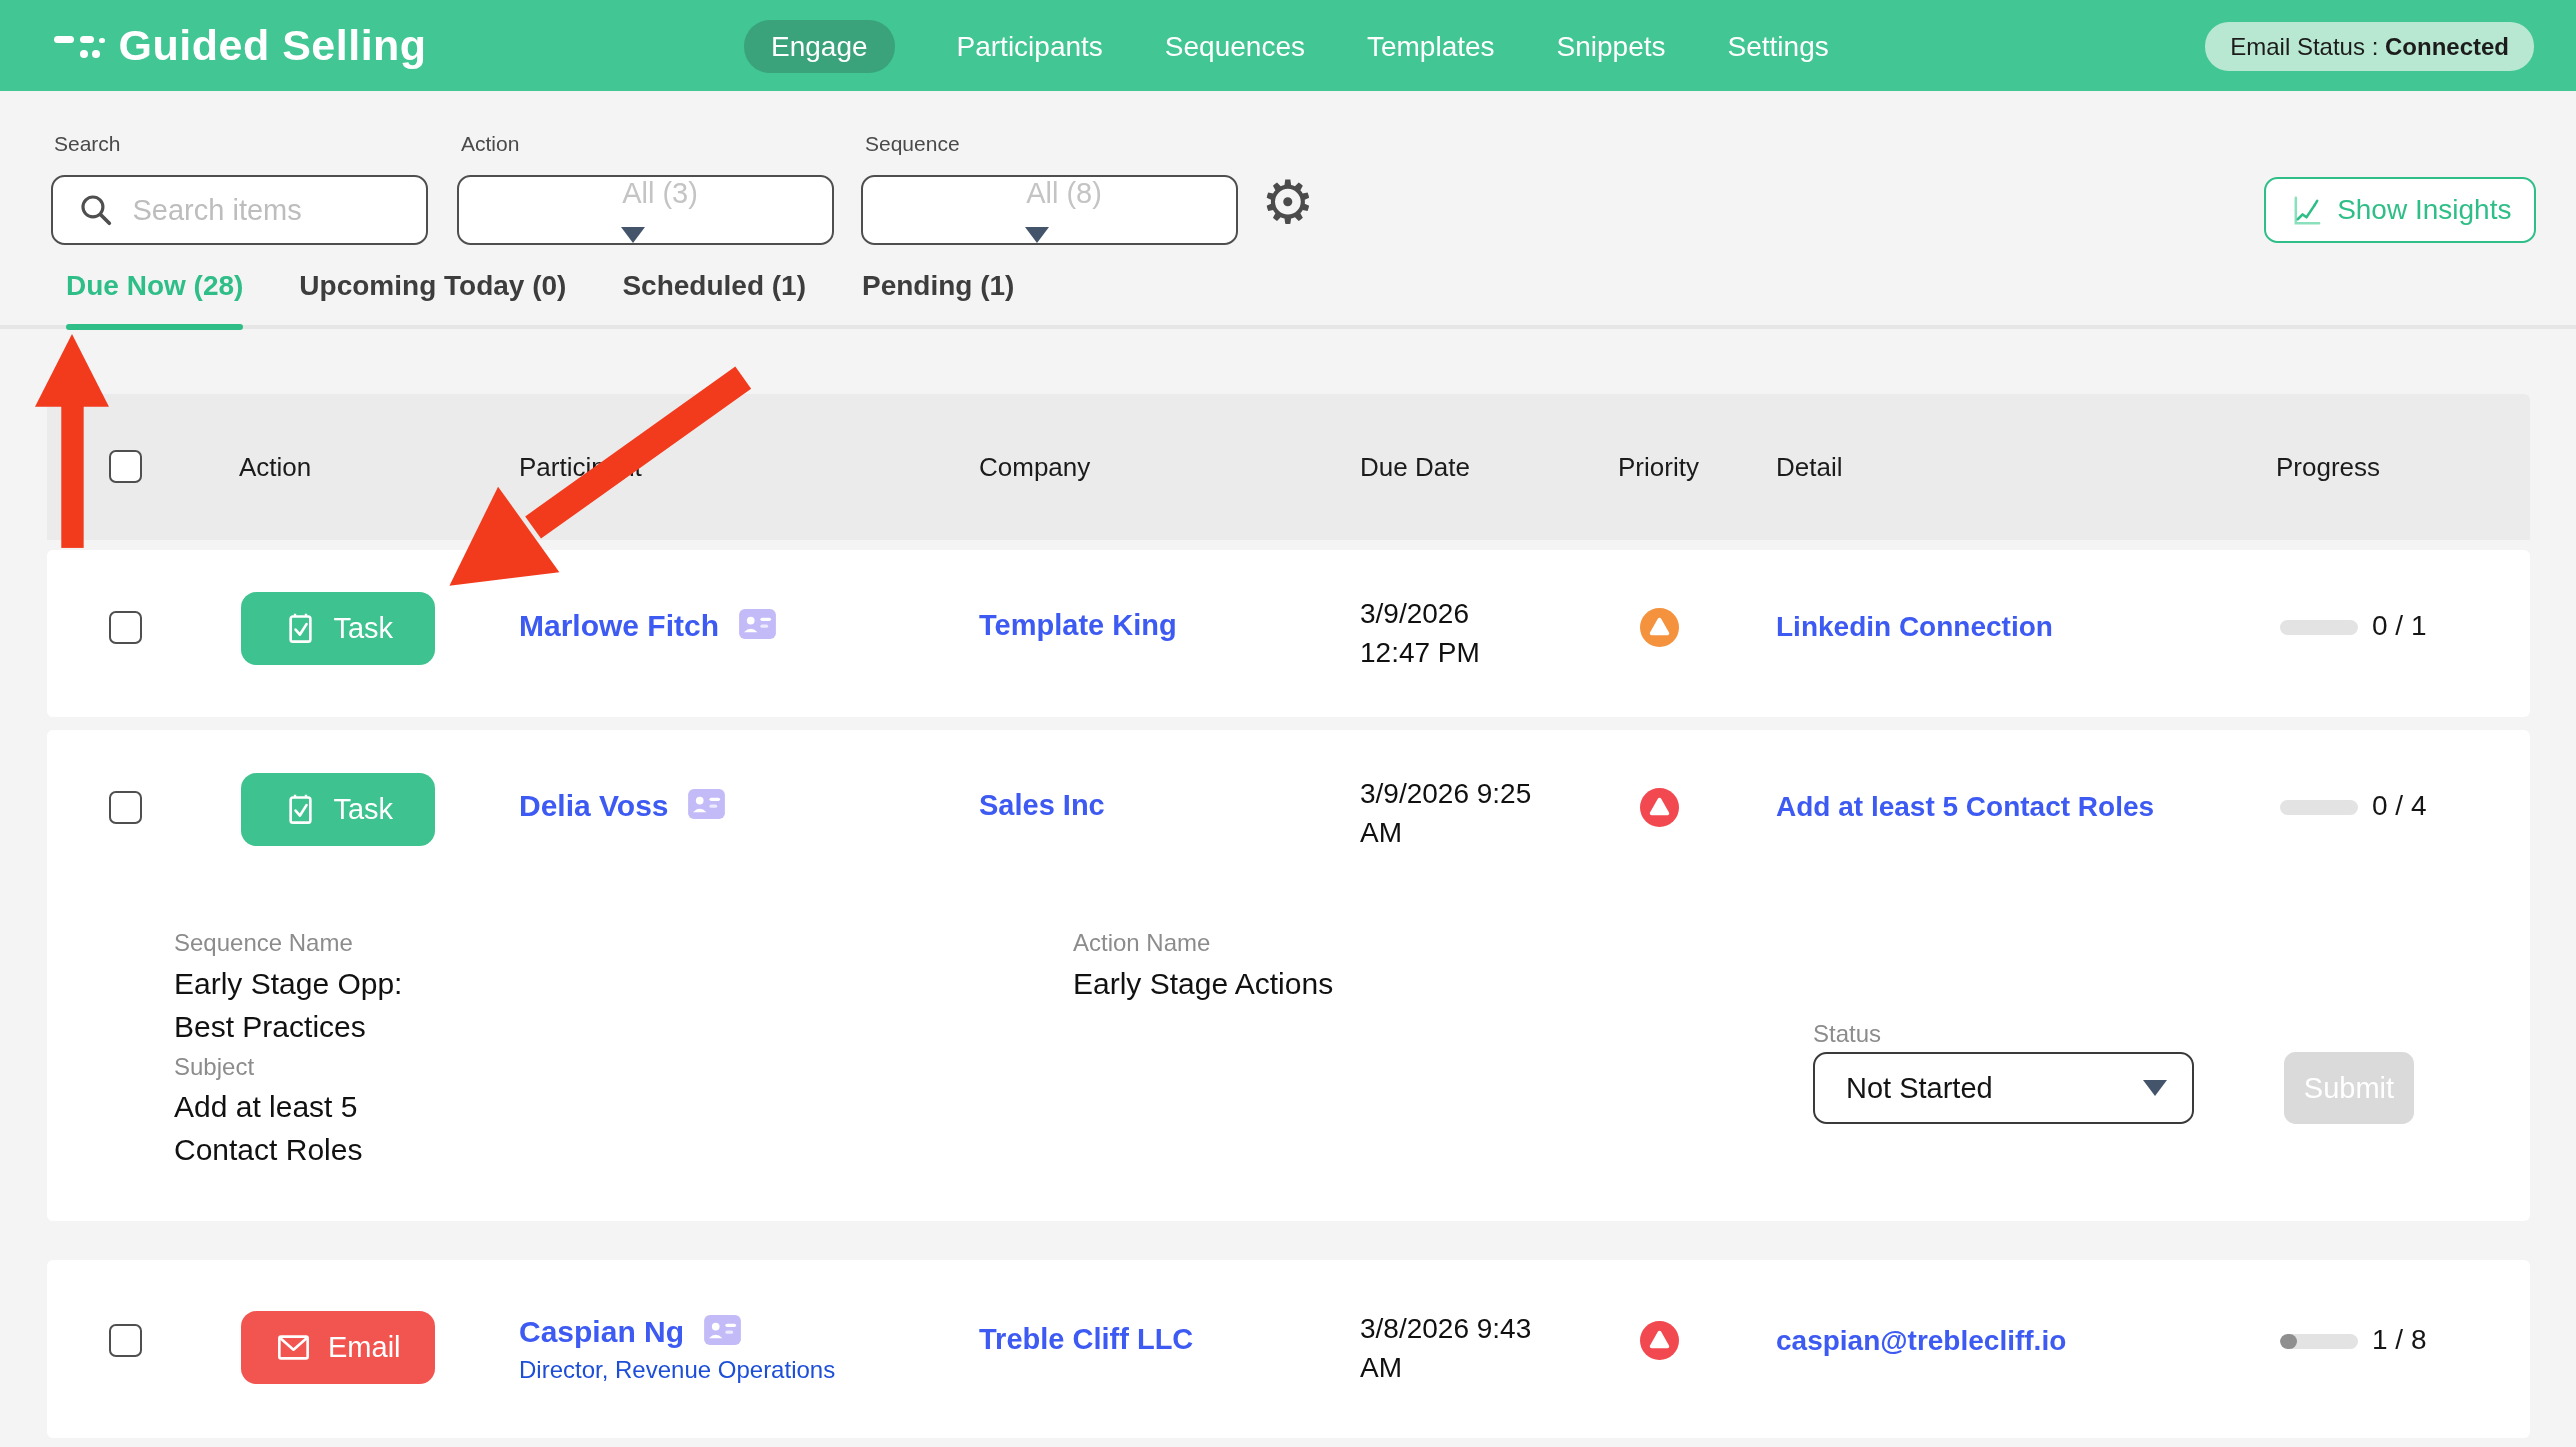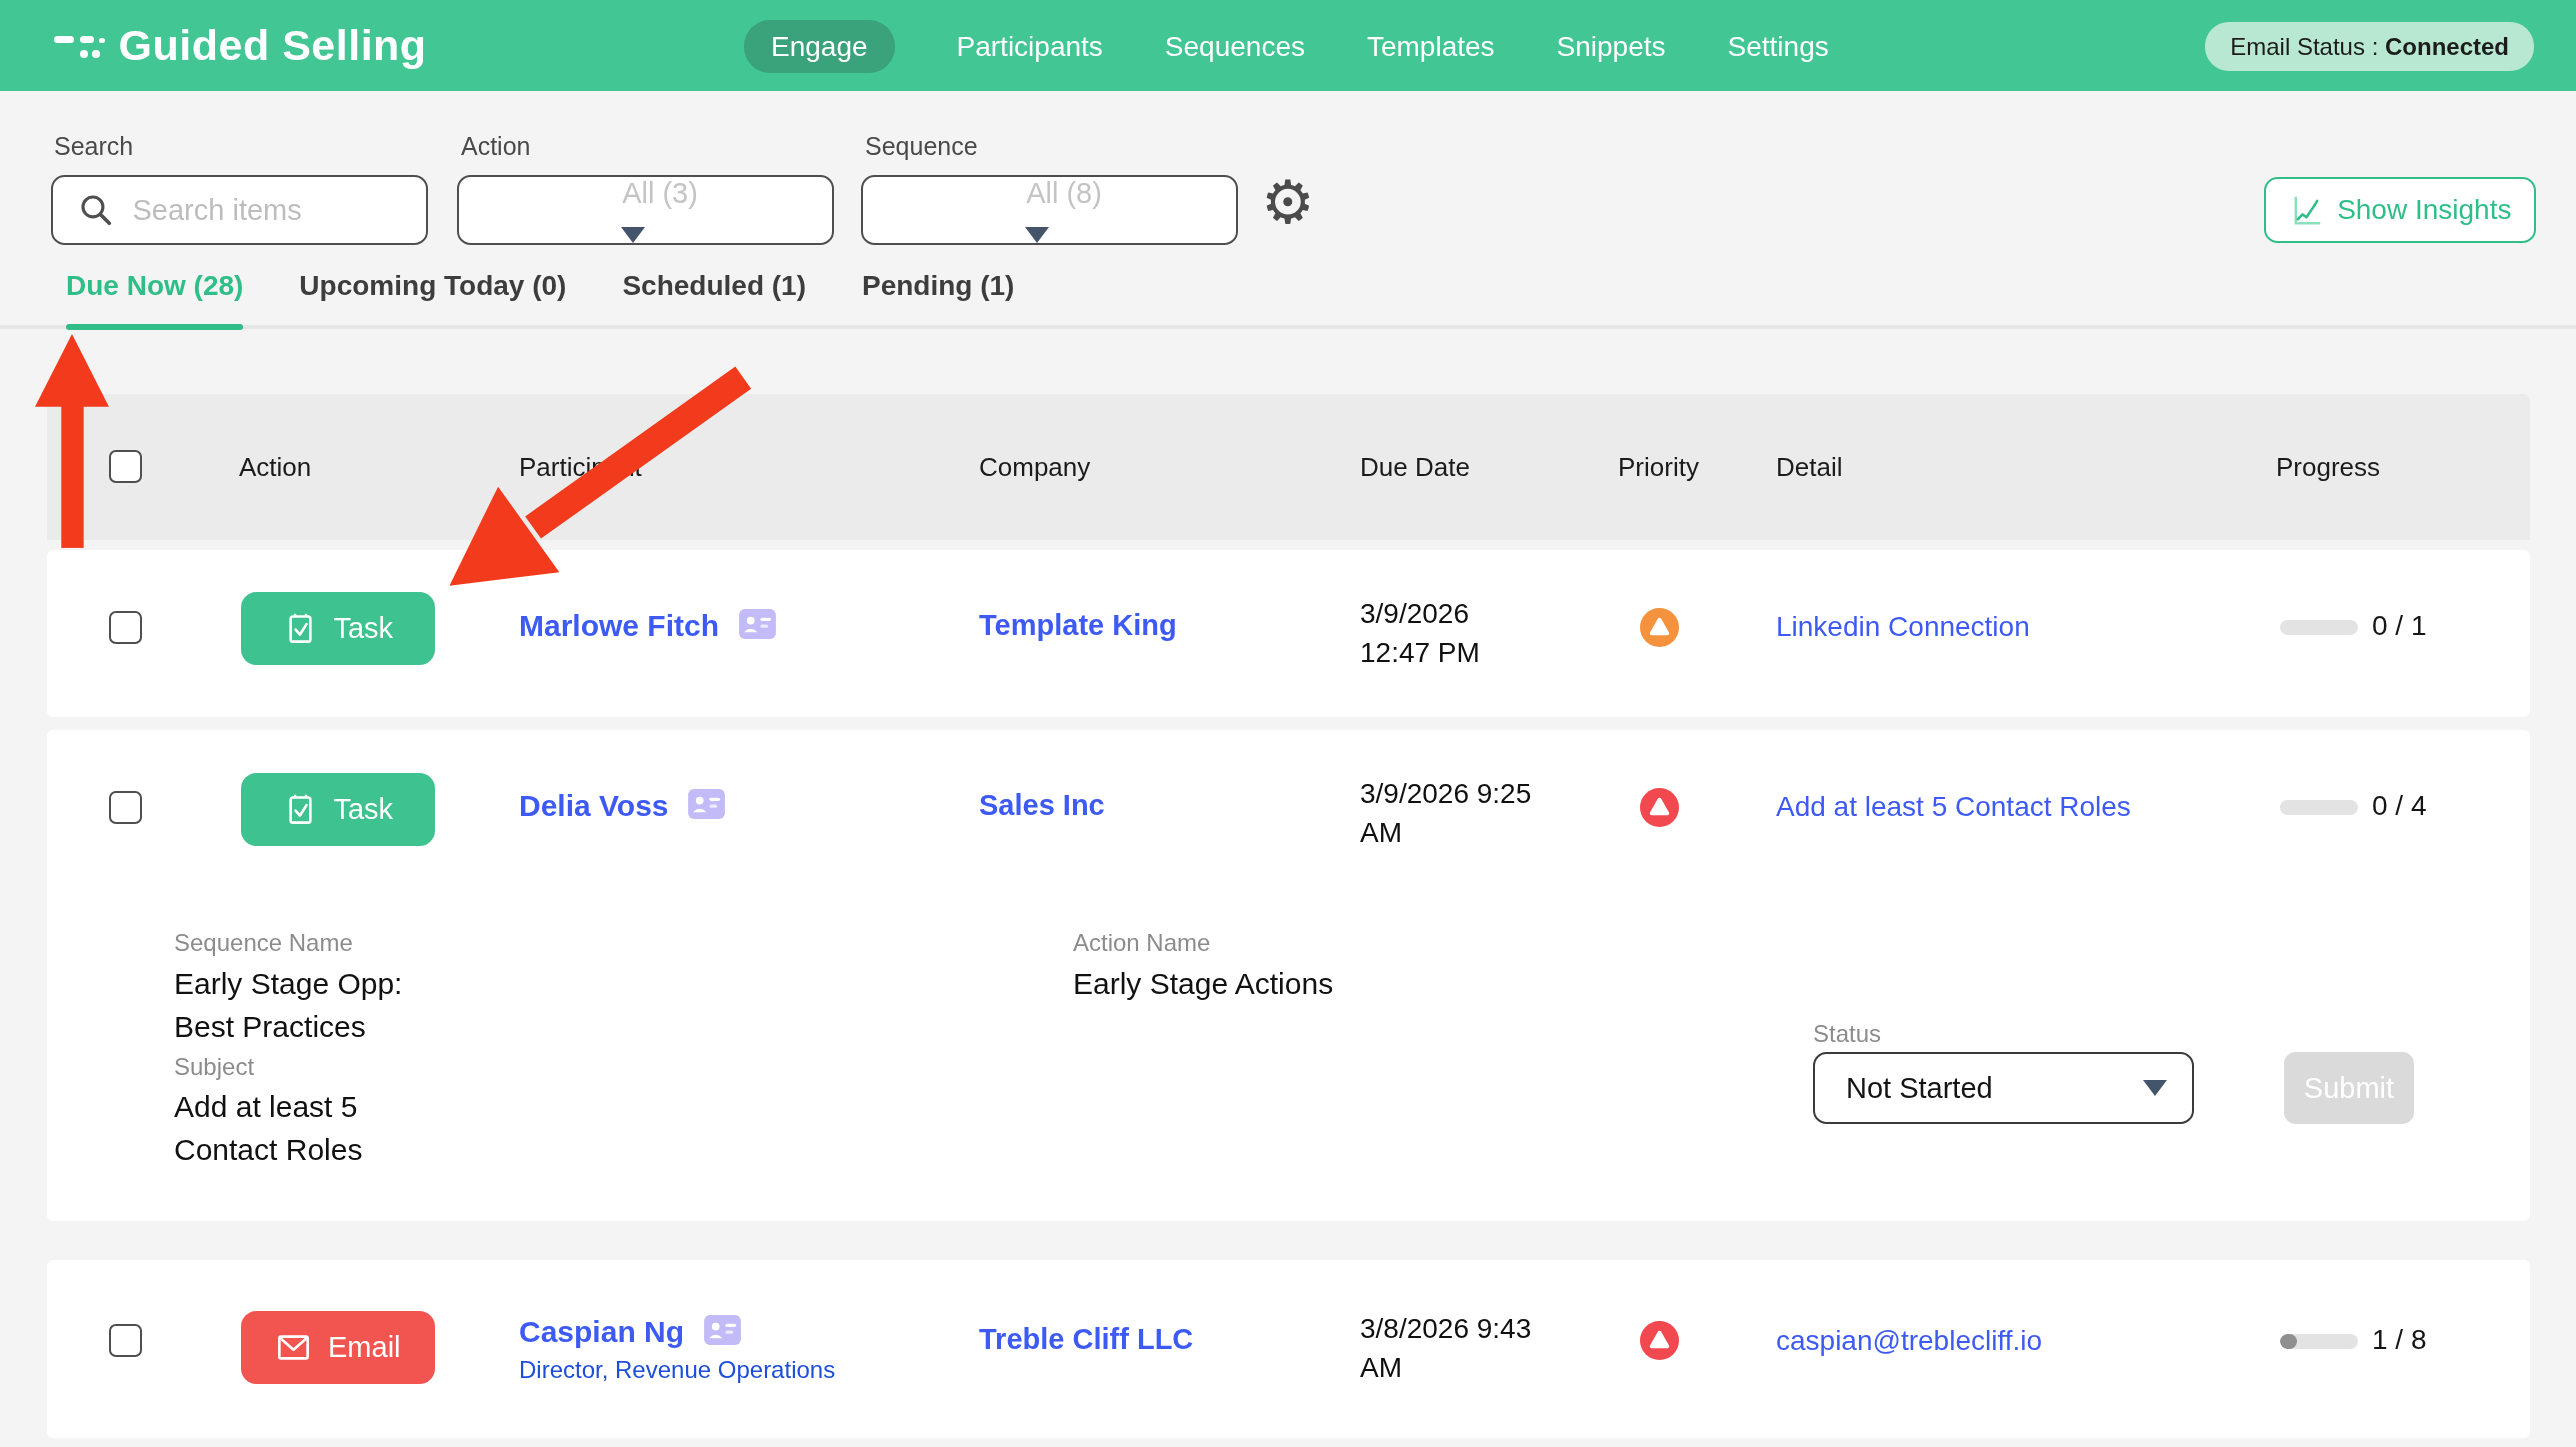--- a/index.html
+++ b/index.html
@@ -24,21 +24,21 @@
   .logo-glyph .d5{left:38px;top:24px;width:7.8px;height:7.8px;border-radius:50%;}
   .logo-text{color:#fff;font-size:43px;font-weight:700;letter-spacing:0.5px;}
   .main-nav{position:absolute;left:744px;top:19.5px;display:flex;align-items:center;gap:62px;}
   .nav-item{color:#fff;font-size:28px;line-height:53px;cursor:pointer;white-space:nowrap;}
   .nav-item.active{background:var(--green-dark);border-radius:26px;padding:0 27px;}
   .email-pill{position:absolute;right:42px;top:22.4px;height:49px;line-height:49px;background:var(--pill-bg);
     border-radius:24px;padding:0 25px;font-size:24px;color:#1c1c1c;white-space:nowrap;}
   .email-pill b{font-weight:700;}
 
   
-  .field-label{position:absolute;font-size:25px;color:#4a4a4a;}
+  .field-label{position:absolute;font-size:21px;color:#4a4a4a;}
   .input-box{position:absolute;height:70px;background:#fff;border:2.4px solid var(--border-dark);
     border-radius:13.6px;display:flex;align-items:center;}
   .search-box{left:51px;top:175px;width:377px;}
   .search-box svg{margin-left:25px;flex:0 0 auto;}
   .search-box input{border:none;outline:none;background:transparent;font-size:29px;margin-left:17.5px;width:282px;
     font-family:inherit;color:#333;}
   .search-box input::placeholder{color:#BDBDBD;}
   .select-box{justify-content:space-between;cursor:pointer;flex-direction:column;}
   .select-value{font-size:29px;color:#C4C4C4;margin-left:29px;}
   .select-value.dark{color:#141414;}
@@ -66,21 +66,21 @@
   .action-btn{position:absolute;left:194px;width:194px;height:73px;border-radius:15.6px;display:flex;
     align-items:center;justify-content:center;gap:15.6px;cursor:pointer;}
   .action-btn span{color:#fff;font-size:29px;}
   .btn-task{background:var(--task-green);}
   .btn-email{background:var(--email-red);}
   .p-link{position:absolute;font-weight:700;color:var(--blue);font-size:30px;cursor:pointer;white-space:nowrap;}
   .contact-badge{display:inline-block;vertical-align:-2.9px;margin-left:19.5px;cursor:pointer;}
   .sub-title{position:absolute;font-size:24px;color:#1d4ed8;white-space:nowrap;}
   .date-cell{position:absolute;left:1313px;width:204px;font-size:28px;color:#101010;line-height:39px;}
   .prio{position:absolute;left:1593px;width:39px;height:39px;}
-  .detail-link{position:absolute;left:1729px;font-weight:400;color:var(--blue);font-size:28px;cursor:pointer;white-space:nowrap;}
+  .detail-link{position:absolute;left:1729px;font-weight:700;color:var(--blue);font-size:28px;cursor:pointer;white-space:nowrap;}
   .prog-bar{position:absolute;left:2233px;width:78px;height:14.6px;border-radius:7.8px;background:#E3E3E3;overflow:hidden;}
   .prog-fill{height:14.6px;border-radius:7.8px;background:#8F8F8F;}
   .prog-label{position:absolute;left:2325px;font-size:28px;color:#151515;white-space:nowrap;}
 
   
   .xp-label{position:absolute;font-size:24px;color:var(--muted);}
   .xp-value{position:absolute;font-size:30px;color:#111;line-height:43px;}
   .status-select{position:absolute;left:1766px;top:322px;width:381px;height:72px;background:#fff;
     border:2.4px solid #3A3A3A;border-radius:13.6px;display:flex;align-items:center;justify-content:space-between;cursor:pointer;}
   .status-select .select-value{font-size:29px;margin-left:31px;}

